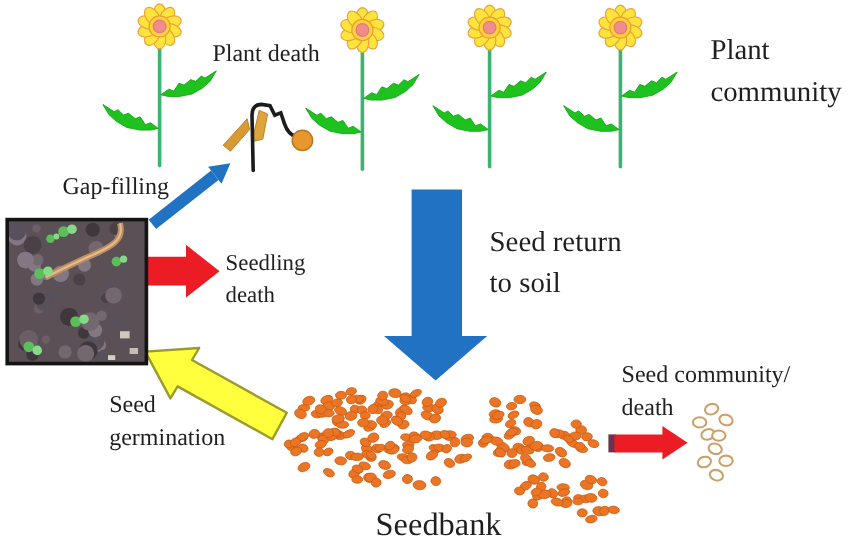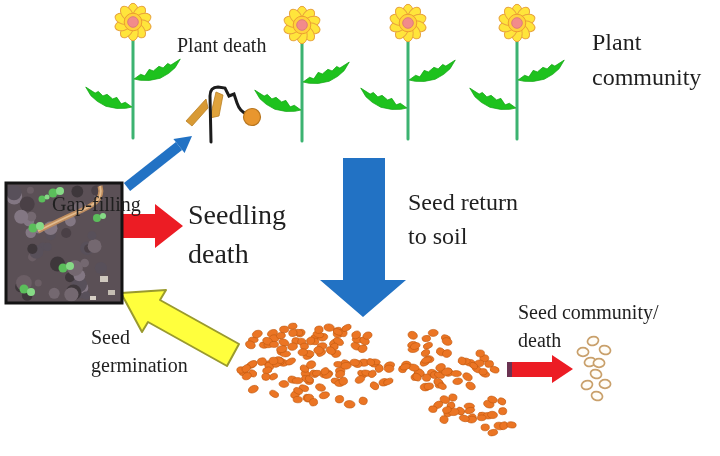--- a/index.html
+++ b/index.html
@@ -2,22 +2,22 @@
 <html style="--text: #1F1F1F; --arrow-blue: #2272C4; --arrow-red: #EC1C24; --arrow-yellow: #FFFF3D; --seed-orange: #EB7524; --dead-seed-outline: #C9A06B; --petal-yellow: #FFE53B; --flower-center-pink: #F28B8B; --leaf-green: #1EC21E; --stem-green: #3CB371; --dead-plant-orange: #E8962E;"><head>
 <meta charset="utf-8">
 <style>
   html,body{margin:0;padding:0;background:#fff;}
   .stage{position:relative;width:720px;height:456px;background:#ffffff;overflow:hidden;
          font-family:"Liberation Serif","DejaVu Serif",serif;}
   .stage svg.scene{position:absolute;left:0;top:0;}
   .label{position:absolute;color:var(--text,#1f1f1f);white-space:pre-line;line-height:1.4;}
   .l-plant-death{left:177px;top:31px;font-size:20px;}
   .l-plant-community{left:592px;top:25px;font-size:24px;line-height:1.45;}
-  .l-gap-filling{left:52px;top:142px;font-size:20px;margin-top:48px;}
-  .l-seedling-death{left:188px;top:195px;font-size:28px;}
+  .l-gap-filling{left:52px;top:142px;font-size:20px;}
+  .l-seedling-death{left:188px;top:207px;font-size:19px;}
   .l-seed-return{left:408px;top:186px;font-size:24px;}
   .l-seed-germination{left:63px;top:323px;font-size:20px;margin-left:28px;}
   .l-seedbank{left:313px;top:419px;font-size:27px;}
   .l-seed-predation{left:518px;top:298px;font-size:20px;}
 
   .petal{fill:var(--petal-yellow);stroke:#E8A33D;stroke-width:1;}
   .f-ring{fill:#FFD23B;stroke:#EE9F2F;stroke-width:1;}
   .f-center{fill:var(--flower-center-pink);stroke:#DE7B7B;stroke-width:1;}
   .stem{stroke:var(--stem-green);stroke-width:3;stroke-linecap:round;}
   .leaf{fill:var(--leaf-green);stroke:#12A412;stroke-width:.7;stroke-linejoin:round;}
@@ -399,15 +399,16 @@
   <div class="label l-plant-death" data-name="plant-death-label">Plant death</div>
   <div class="label l-plant-community" data-name="plant-community-label">Plant
 community</div>
   <div class="label l-gap-filling" data-name="gap-filling-label">Gap-filling</div>
   <div class="label l-seedling-death" data-name="seedling-death-label">Seedling
 death</div>
   <div class="label l-seed-return" data-name="seed-return-label">Seed return
 to soil</div>
   <div class="label l-seed-germination" data-name="seed-germination-label">Seed
 germination</div>
+  <div class="label l-seedbank" data-name="seedbank-label">Seedbank</div>
   <div class="label l-seed-predation" data-name="seed-predation-label">Seed community/
 death</div>
 </div>
 
 </body></html>

